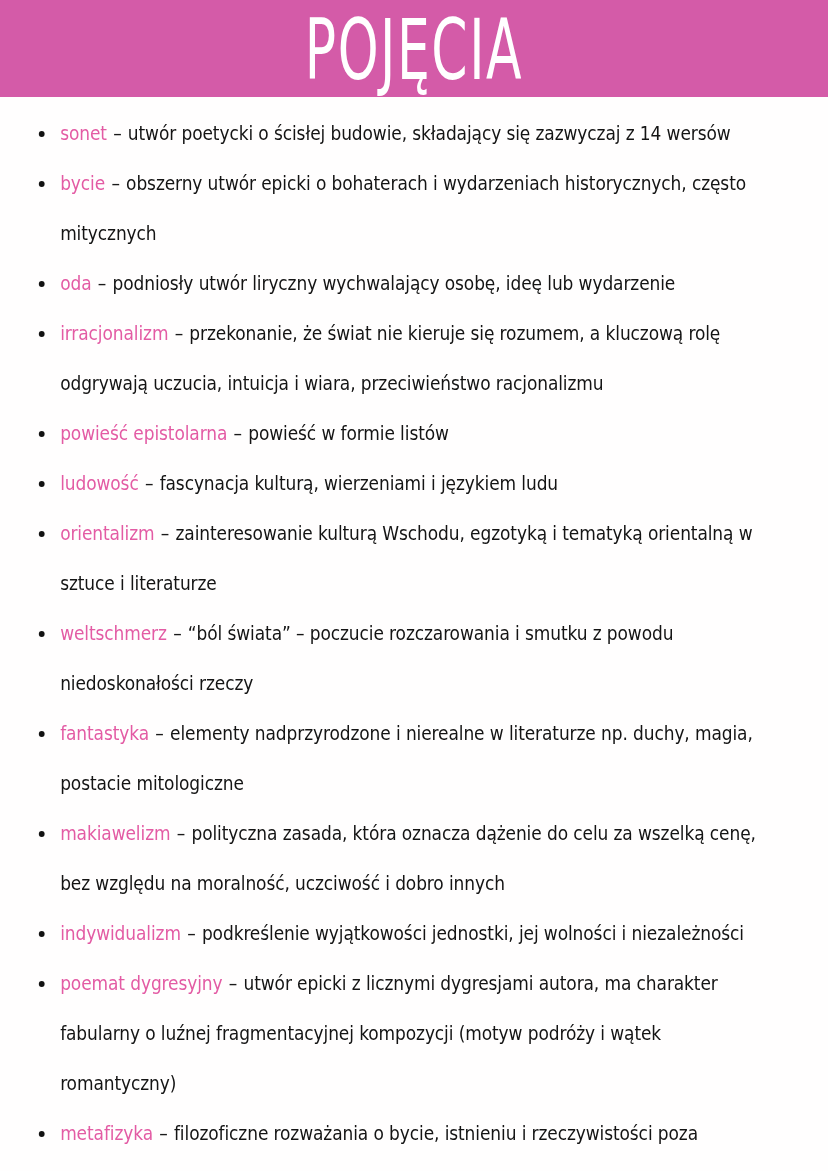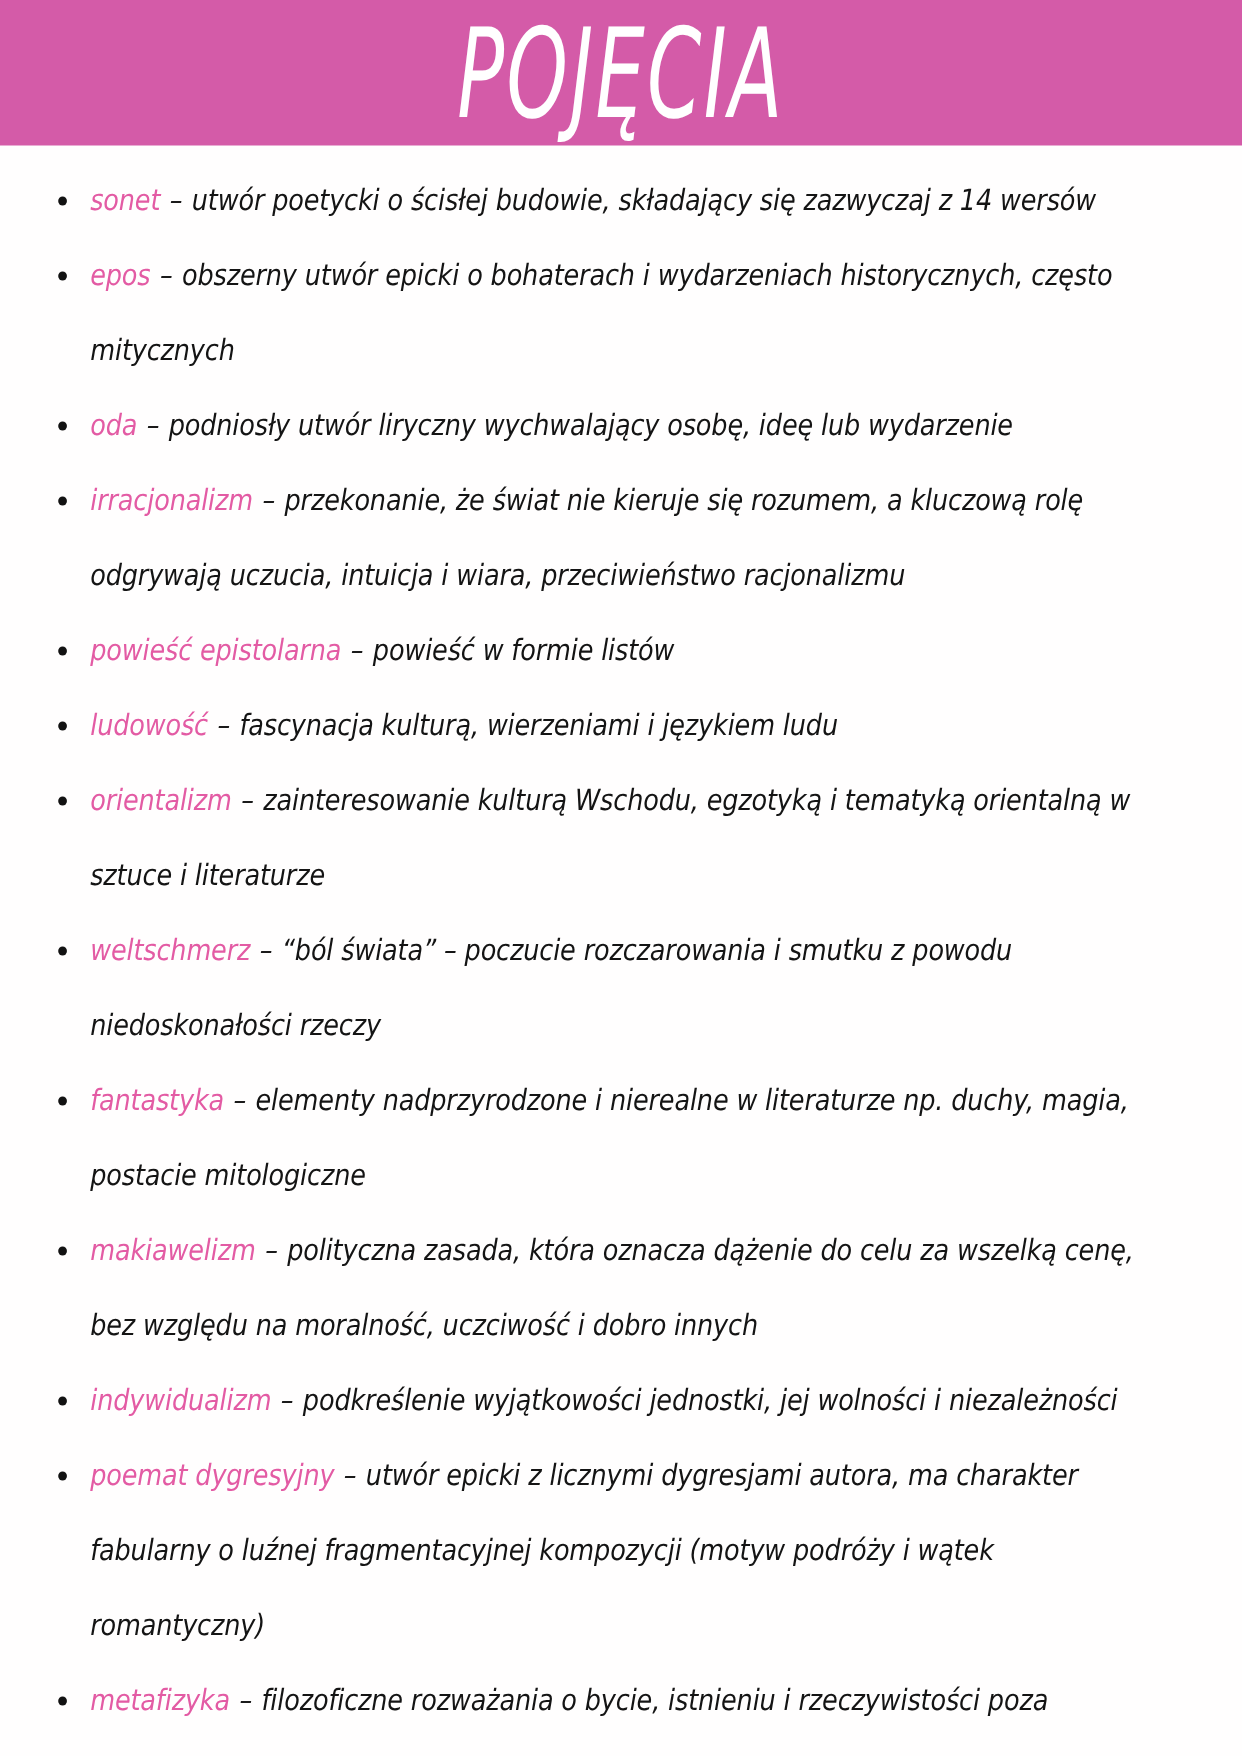--- a/index.html
+++ b/index.html
@@ -11,21 +11,20 @@
     height: 1171px;
     background: #ffffff;
     font-family: "DejaVu Sans Condensed", "Liberation Sans Narrow", "Liberation Sans", sans-serif;
     overflow: hidden;
   }
   .page {
     position: relative;
     width: 828px;
     height: 1171px;
     background: #fffefe;
-    font-style: italic;
   }
   .header-band {
     width: 828px;
     height: 97px;
     background: #d45ba8;
     display: flex;
     align-items: center;
     justify-content: center;
     overflow: hidden;
   }
@@ -85,21 +84,21 @@
 <body>
 
 <div class="page">
 
   <div class="header-band">
     <div class="header-title">POJĘCIA</div>
   </div>
 
   <ul class="terms-list" id="glossary-list">
       <li class="term-item"><span class="bullet-dot"></span><span class="term-name">sonet</span> <span class="term-dash">–</span> <span class="term-def">utwór poetycki o ścisłej budowie, składający się zazwyczaj z 14 wersów</span></li>
-      <li class="term-item"><span class="bullet-dot"></span><span class="term-name">epos</span> <span class="term-dash">–</span> <span class="term-def">obszerny utwór epicki o bohaterach i wydarzeniach historycznych, często mitycznych</span></li>
+      <li class="term-item"><span class="bullet-dot"></span><span class="term-name">bycie</span> <span class="term-dash">–</span> <span class="term-def">obszerny utwór epicki o bohaterach i wydarzeniach historycznych, często mitycznych</span></li>
       <li class="term-item"><span class="bullet-dot"></span><span class="term-name">oda</span> <span class="term-dash">–</span> <span class="term-def">podniosły utwór liryczny wychwalający osobę, ideę lub wydarzenie</span></li>
       <li class="term-item"><span class="bullet-dot"></span><span class="term-name">irracjonalizm</span> <span class="term-dash">–</span> <span class="term-def">przekonanie, że świat nie kieruje się rozumem, a kluczową rolę odgrywają uczucia, intuicja i wiara, przeciwieństwo racjonalizmu</span></li>
       <li class="term-item"><span class="bullet-dot"></span><span class="term-name">powieść epistolarna</span> <span class="term-dash">–</span> <span class="term-def">powieść w formie listów</span></li>
       <li class="term-item"><span class="bullet-dot"></span><span class="term-name">ludowość</span> <span class="term-dash">–</span> <span class="term-def">fascynacja kulturą, wierzeniami i językiem ludu</span></li>
       <li class="term-item"><span class="bullet-dot"></span><span class="term-name">orientalizm</span> <span class="term-dash">–</span> <span class="term-def">zainteresowanie kulturą Wschodu, egzotyką i tematyką orientalną w sztuce i literaturze</span></li>
       <li class="term-item"><span class="bullet-dot"></span><span class="term-name">weltschmerz</span> <span class="term-dash">–</span> <span class="term-def">“ból świata” – poczucie rozczarowania i smutku z powodu niedoskonałości rzeczy</span></li>
       <li class="term-item"><span class="bullet-dot"></span><span class="term-name">fantastyka</span> <span class="term-dash">–</span> <span class="term-def">elementy nadprzyrodzone i nierealne w literaturze np. duchy, magia, postacie mitologiczne</span></li>
       <li class="term-item"><span class="bullet-dot"></span><span class="term-name">makiawelizm</span> <span class="term-dash">–</span> <span class="term-def">polityczna zasada, która oznacza dążenie do celu za wszelką cenę, bez względu na moralność, uczciwość i dobro innych</span></li>
       <li class="term-item"><span class="bullet-dot"></span><span class="term-name">indywidualizm</span> <span class="term-dash">–</span> <span class="term-def">podkreślenie wyjątkowości jednostki, jej wolności i niezależności</span></li>
       <li class="term-item"><span class="bullet-dot"></span><span class="term-name">poemat dygresyjny</span> <span class="term-dash">–</span> <span class="term-def">utwór epicki z licznymi dygresjami autora, ma charakter fabularny o luźnej fragmentacyjnej kompozycji (motyw podróży i wątek romantyczny)</span></li>

